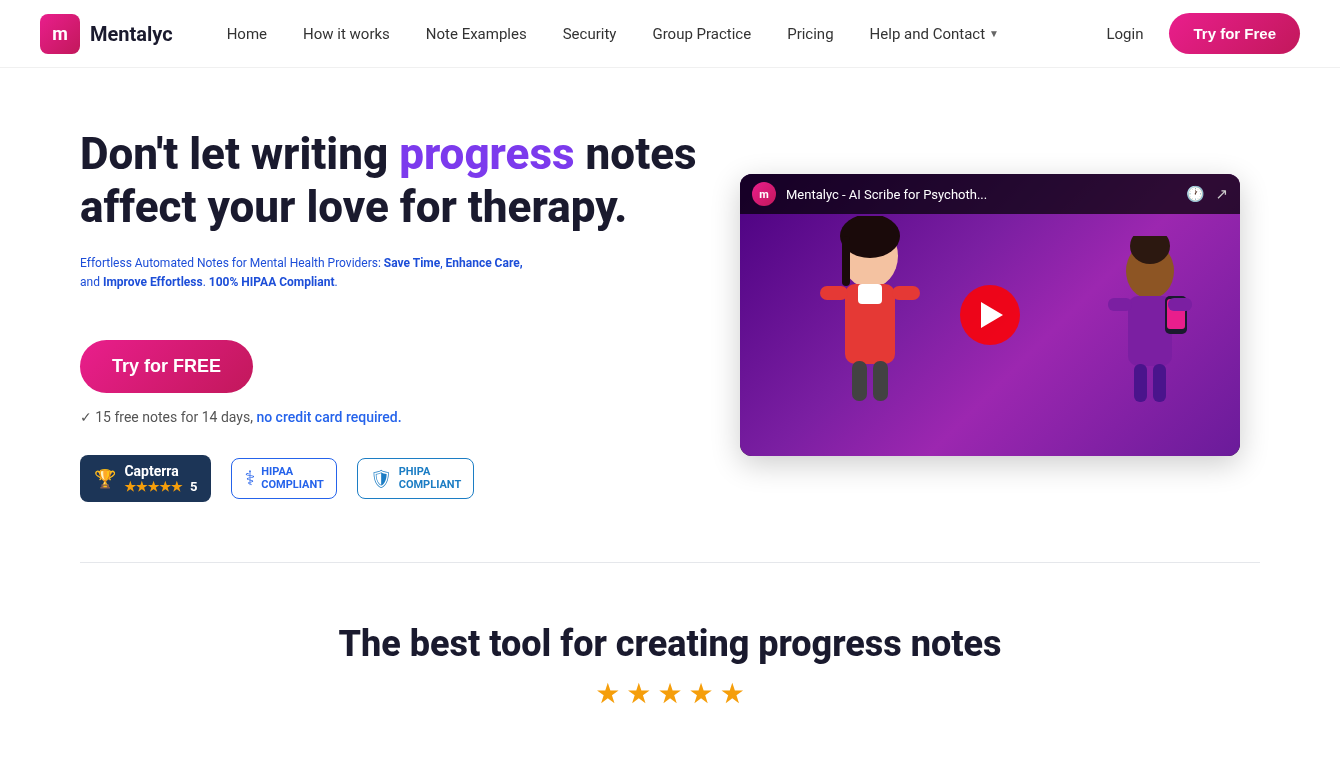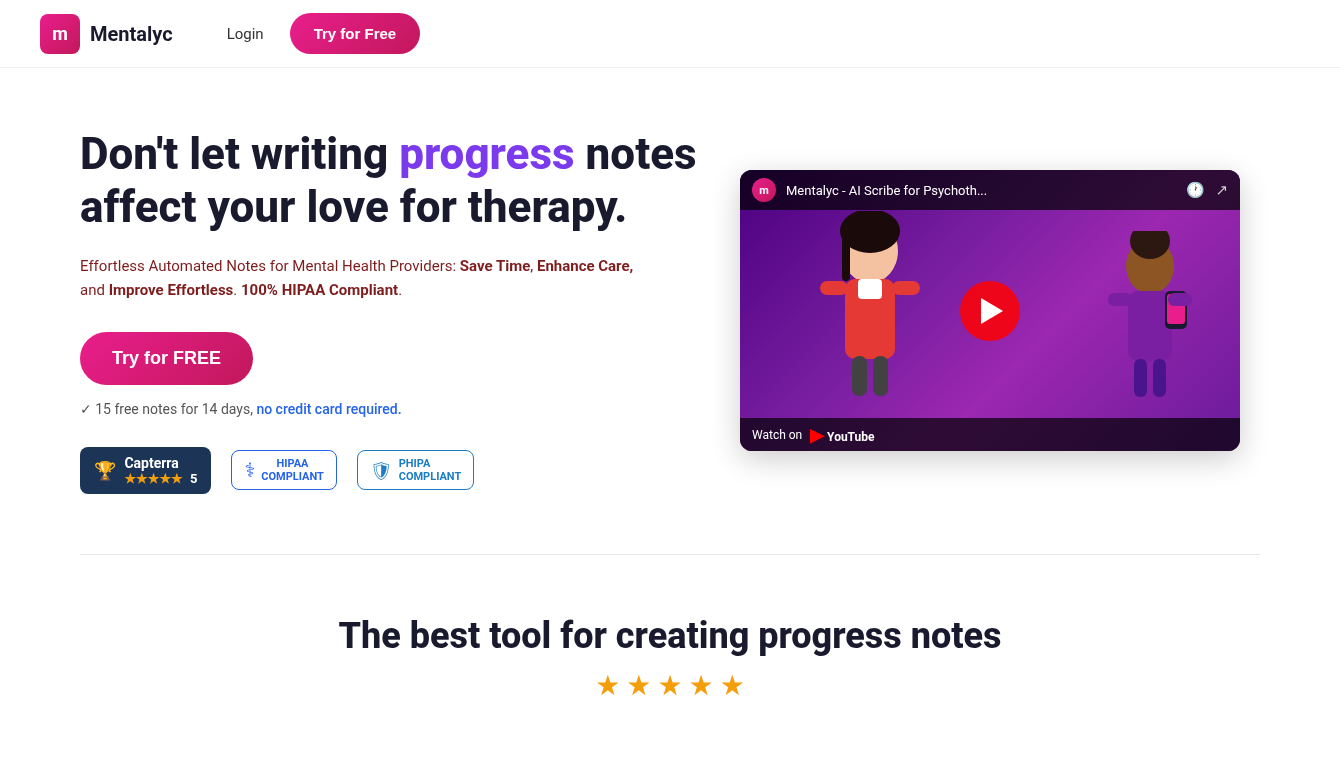--- a/index.html
+++ b/index.html
@@ -105,24 +105,24 @@
       font-size: 44px;
       font-weight: 800;
       line-height: 1.2;
       color: #1a1a2e;
       margin-bottom: 20px;
     }
     .hero-title-highlight {
       color: #7c3aed;
     }
     .hero-subtitle {
-      font-size: 15px;
-      color: #7f1d1d;
+      font-size: 12px;
+      color: #1d4ed8;
       line-height: 1.6;
-      margin-bottom: 30px;
+      margin-bottom: 48px;
     }
     .hero-subtitle strong { font-weight: 700; }
     .btn-cta {
       background: linear-gradient(135deg, #e91e8c, #c2185b);
       color: white;
       border: none;
       padding: 16px 32px;
       border-radius: 30px;
       font-size: 18px;
       font-weight: 700;
@@ -172,21 +172,20 @@
     }
     .badge-hipaa-icon {
       color: #2563eb;
       font-size: 20px;
     }
     .badge-hipaa-text {
       font-size: 11px;
       color: #2563eb;
       font-weight: 700;
       line-height: 1.2;
-      text-align: center;
     }
     .badge-phipa {
       display: flex;
       align-items: center;
       gap: 6px;
       border: 1.5px solid #1c7dc4;
       border-radius: 8px;
       padding: 6px 12px;
     }
     .badge-phipa-icon {
@@ -342,20 +341,32 @@
 <body>
 
 <nav>
   <a class="nav-logo" href="#">
     <div class="logo-icon">
       <span>m</span>
     </div>
     <span class="logo-text">Mentalyc</span>
   </a>
 
+  <div class="nav-links">
+    <a class="nav-link" href="#">Home</a>
+    <a class="nav-link" href="#">How it works</a>
+    <a class="nav-link" href="#">Note Examples</a>
+    <a class="nav-link" href="#">Security</a>
+    <a class="nav-link" href="#">Group Practice</a>
+    <a class="nav-link" href="#">Pricing</a>
+    <a class="nav-link nav-link-dropdown" href="#">
+      <span>Help and Contact</span>
+      <span class="chevron-down">▼</span>
+    </a>
+  </div>
 
   <div class="nav-right">
     <a class="btn-login" href="#">Login</a>
     <button class="btn-try">Try for Free</button>
   </div>
 </nav>
 
 <section class="hero">
   <div class="hero-left">
     <h1 class="hero-title">
@@ -444,27 +455,20 @@
 
           <rect x="18" y="62" width="24" height="13" rx="6" fill="#7b1fa2"></rect>
           <rect x="78" y="62" width="24" height="13" rx="6" fill="#7b1fa2"></rect>
 
           <rect x="44" y="128" width="13" height="38" rx="6" fill="#4a148c"></rect>
           <rect x="63" y="128" width="13" height="38" rx="6" fill="#4a148c"></rect>
         </svg>
 
         <div class="video-play-btn"></div>
 
-        <div class="video-bottombar">
-          <span class="video-bottom-text">Watch on</span>
-          <span class="video-bottom-text" style="color:#fff;font-weight:700;">
-            <span style="color:#ff0000;font-size:18px;">▶</span>
-            <span>YouTube</span>
-          </span>
-        </div>
       </div>
     </div>
   </div>
 </section>
 
 <div class="section-divider"></div>
 
 <section class="best-tool-section">
   <h2 class="best-tool-title">The best tool for creating progress notes</h2>
   <div class="stars-row">

